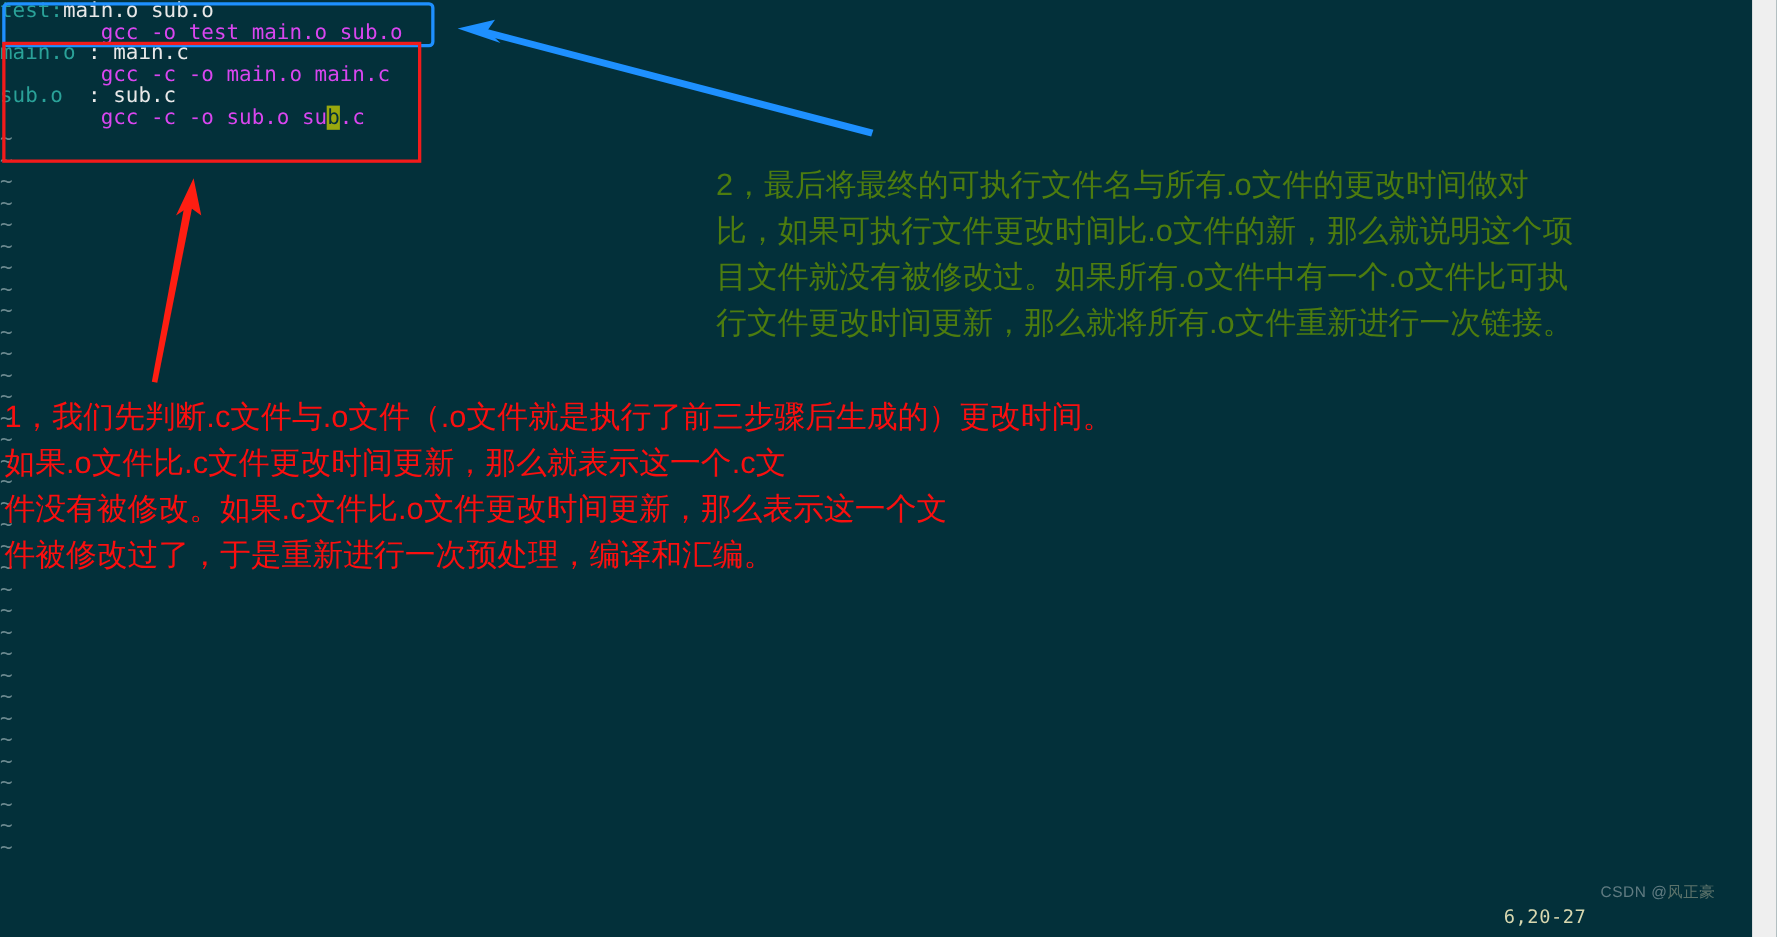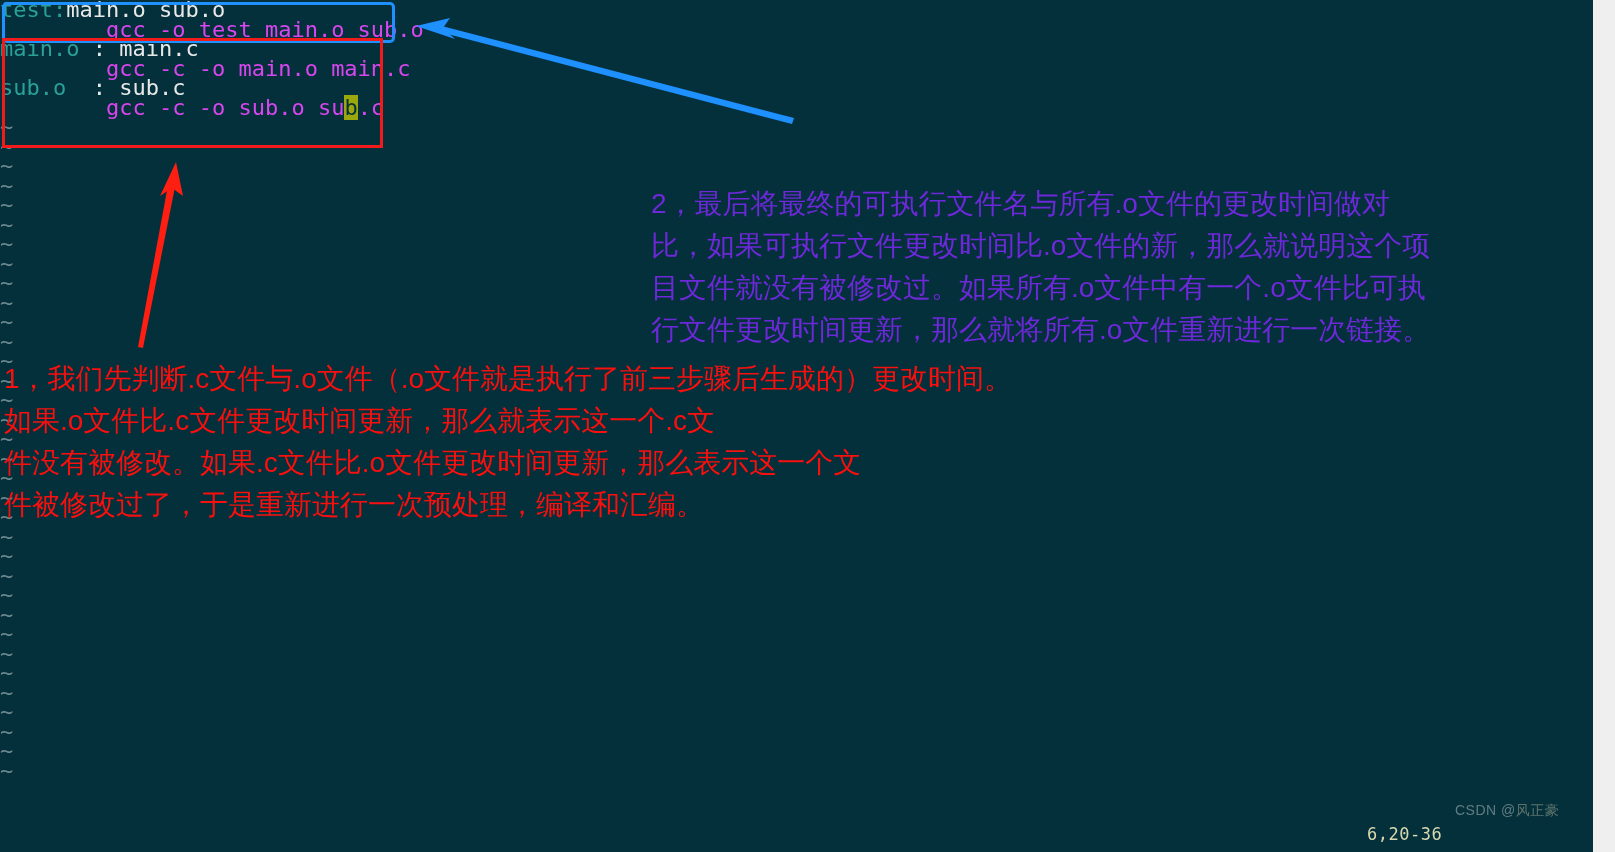--- a/index.html
+++ b/index.html
@@ -16,21 +16,21 @@
   .terminal{
     position:absolute;left:0;top:0;width:1593px;height:852px;
     background:#03303a;
     overflow:hidden;
   }
 
   
   .buffer{
     position:absolute;left:0;top:0;width:1593px;
     font-family:"DejaVu Sans Mono","Liberation Mono",monospace;
-    font-size:22px;
+    font-size:19px;
     line-height:19.5px;
     white-space:pre;
   }
   .line{height:19.5px;white-space:pre;}
   .tgt{color:#2aa198;}
   .dep{color:#e8e8e8;}
   .cmd{color:#d946ef;}
   .tilde{color:#6d8a90;}
   .cursor{background:#9aa80e;color:#03303a;}
 
@@ -77,40 +77,39 @@
 
   
   .anno{
     position:absolute;
     font-family:"Liberation Sans","DejaVu Sans",sans-serif;
     white-space:pre-wrap;
   }
   .anno-blue{
     left:651px;top:147px;width:790px;
     font-size:28px;line-height:42px;
-    color:#6d28d9;
-    margin-top:36px;
+    color:#4d7c0f;
   }
   .anno-red{
     left:4px;top:358px;width:1040px;
     font-size:28px;line-height:42px;
     color:#fa0f0f;
   }
 </style>
 </head>
 <body>
 
 <div id="root">
 
   <div class="terminal">
 
     <div class="buffer" id="buffer"><div class="line"><span class="tgt">test:</span><span class="dep">main.o sub.o</span></div><div class="line"><span class="cmd">        gcc -o test main.o sub.o</span></div><div class="line"><span class="tgt">main.o </span><span class="dep">: main.c</span></div><div class="line"><span class="cmd">        gcc -c -o main.o main.c</span></div><div class="line"><span class="tgt">sub.o  </span><span class="dep">: sub.c</span></div><div class="line"><span class="cmd">        gcc -c -o sub.o su</span><span class="cursor">b</span><span class="cmd">.c</span></div><div class="line"><span class="tilde">~</span></div><div class="line"><span class="tilde">~</span></div><div class="line"><span class="tilde">~</span></div><div class="line"><span class="tilde">~</span></div><div class="line"><span class="tilde">~</span></div><div class="line"><span class="tilde">~</span></div><div class="line"><span class="tilde">~</span></div><div class="line"><span class="tilde">~</span></div><div class="line"><span class="tilde">~</span></div><div class="line"><span class="tilde">~</span></div><div class="line"><span class="tilde">~</span></div><div class="line"><span class="tilde">~</span></div><div class="line"><span class="tilde">~</span></div><div class="line"><span class="tilde">~</span></div><div class="line"><span class="tilde">~</span></div><div class="line"><span class="tilde">~</span></div><div class="line"><span class="tilde">~</span></div><div class="line"><span class="tilde">~</span></div><div class="line"><span class="tilde">~</span></div><div class="line"><span class="tilde">~</span></div><div class="line"><span class="tilde">~</span></div><div class="line"><span class="tilde">~</span></div><div class="line"><span class="tilde">~</span></div><div class="line"><span class="tilde">~</span></div><div class="line"><span class="tilde">~</span></div><div class="line"><span class="tilde">~</span></div><div class="line"><span class="tilde">~</span></div><div class="line"><span class="tilde">~</span></div><div class="line"><span class="tilde">~</span></div><div class="line"><span class="tilde">~</span></div><div class="line"><span class="tilde">~</span></div><div class="line"><span class="tilde">~</span></div><div class="line"><span class="tilde">~</span></div><div class="line"><span class="tilde">~</span></div></div>
 
     <div class="statusline">
-      <span class="status-pos">6,20-36</span>
+      <span class="status-pos">6,20-27</span>
     </div>
 
     <div class="watermark">
       <span>CSDN @</span><span class="wm-cn">风正豪</span>
     </div>
   </div>
 
   <div class="scroll-track">
     
   </div>

